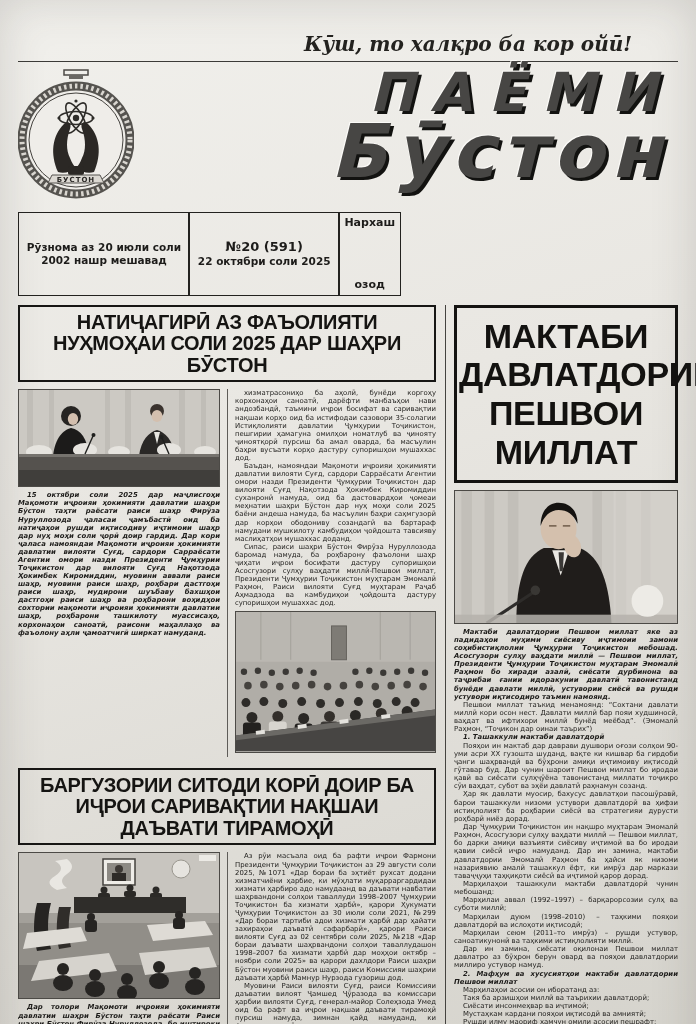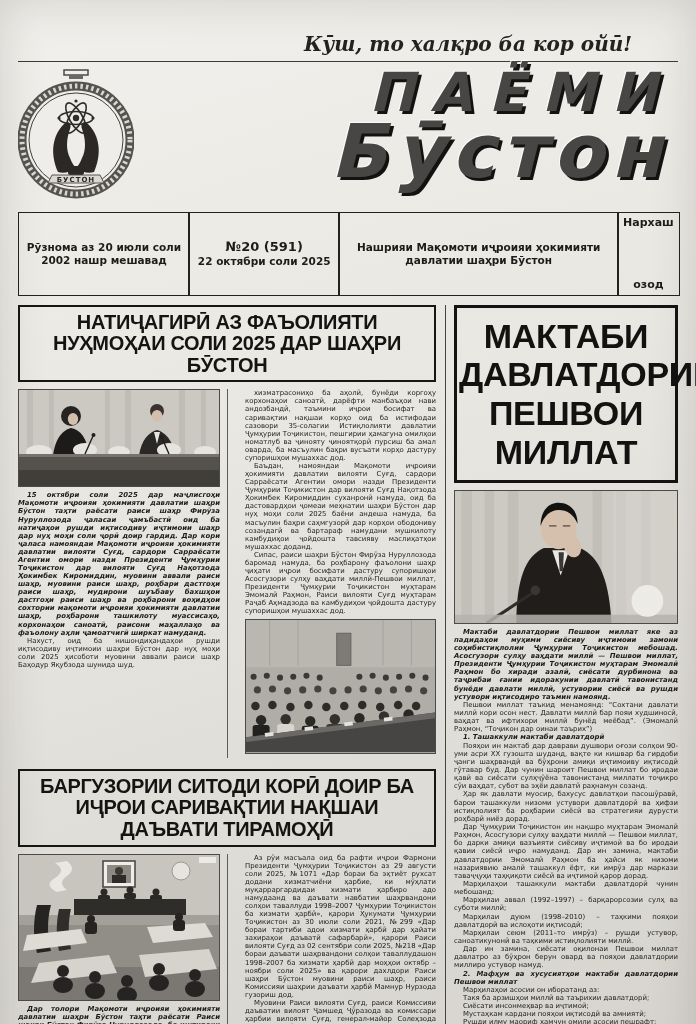--- a/index.html
+++ b/index.html
@@ -47,21 +47,21 @@
   .content{display:grid;grid-template-columns:1fr 233px;column-gap:9px;margin-top:9px;}
   article+article{margin-top:11px;}
   .headline-box{
     border:2px solid #171614;padding:5px 7px 4px;margin:0 0 7px;
     text-align:center;font-weight:bold;font-size:20px;line-height:1.08;
     font-family:"Liberation Sans",sans-serif;letter-spacing:-.3px;color:#151412;
   }
   .two-col{display:grid;grid-template-columns:1fr 1fr;}
   .col{font-size:6.9px;line-height:1.17;}
   .col-a{padding-right:7px;}
-  .col-b{border-left:1px solid #5e5c58;padding-left:17px;}
+  .col-b{border-left:1px solid #5e5c58;padding-left:7px;}
   p{margin:0;text-align:justify;text-indent:9px;}
   .lead{font-style:italic;font-weight:bold;}
   figure.photo{margin:0 0 4px;border:1px solid #4c4a46;background:#cfccc6;padding:0;}
   figure.photo svg{display:block;width:100%;height:auto;}
   
   .right-col{border-left:1.6px solid #44433f;padding-left:8px;}
   .big-headline{
     border:3px solid #141311;margin:0 0 7px;padding:9px 2px 8px;
     text-align:center;font-weight:bold;font-size:34px;line-height:1.14;
     font-family:"Liberation Sans",sans-serif;white-space:pre-line;color:#131210;
@@ -108,21 +108,20 @@
       <div class="t2">Бӯстон</div>
     </div>
   </header>
 
   <div class="info-bar">
     <div class="info-cell ic-founded">Рӯзнома аз 20 июли соли 2002 нашр мешавад</div>
     <div class="info-cell ic-issue">
       <span class="num">№20 (591)</span>
       <span>22 октябри соли 2025</span>
     </div>
-    <div class="info-cell ic-publisher">Нашрияи Мақомоти иҷроияи ҳокимияти давлатии шаҳри Бӯстон</div>
     <div class="info-cell ic-price">
       <span>Нархаш</span>
       <span>озод</span>
     </div>
   </div>
 
   <main class="content">
 
     <section class="left-col">
 
@@ -158,21 +157,20 @@
                 <rect y="64" width="200" height="32" fill="#55524e"></rect>
                 <rect y="64" width="200" height="3" fill="#76736e"></rect>
                 <rect y="80" width="200" height="16" fill="#403e3b"></rect>
                 <path d="M66,64 L74,46" stroke="#1f1f1e" stroke-width="1.4"></path>
                   <circle cx="74.5" cy="45" r="2" fill="#1f1f1e"></circle>
                 <path d="M150,64 L143,48" stroke="#1f1f1e" stroke-width="1.4"></path>
                   <circle cx="142.5" cy="47" r="2" fill="#1f1f1e"></circle>
               </svg>
             </figure>
             <p class="lead">15 октябри соли 2025 дар маҷлисгоҳи Мақомоти иҷроияи ҳокимияти давлатии шаҳри Бӯстон таҳти раёсати раиси шаҳр Фирӯза Нуруллозода ҷаласаи ҷамъбастӣ оид ба натиҷаҳои рушди иқтисодиву иҷтимоии шаҳр дар нуҳ моҳи соли ҷорӣ доир гардид. Дар кори ҷаласа намояндаи Мақомоти иҷроияи ҳокимияти давлатии вилояти Суғд, сардори Сарраёсати Агентии омори назди Президенти Ҷумҳурии Тоҷикистон дар вилояти Суғд Нақотзода Ҳокимбек Киромиддин, муовини аввали раиси шаҳр, муовини раиси шаҳр, роҳбари дастгоҳи раиси шаҳр, мудирони шуъбаву бахшҳои дастгоҳи раиси шаҳр ва роҳбарони воҳидҳои сохтории мақомоти иҷроияи ҳокимияти давлатии шаҳр, роҳбарони ташкилоту муассисаҳо, корхонаҳои саноатӣ, раисони маҳаллаҳо ва фаъолону аҳли ҷамоатчигӣ ширкат намуданд.</p>
-            <p>Нахуст, оид ба нишондиҳандаҳои рушди иқтисодиву иҷтимоии шаҳри Бӯстон дар нуҳ моҳи соли 2025 ҳисоботи муовини аввали раиси шаҳр Баҳодур Яқубзода шунида шуд.</p>
           </div>
           <div class="col col-b">
             <p>хизматрасониҳо ба аҳолӣ, бунёди коргоҳу корхонаҳои саноатӣ, дарёфти манбаъҳои нави андозбандӣ, таъмини иҷрои босифат ва саривақтии нақшаи корҳо оид ба истифодаи сазовори 35-солагии Истиқлолияти давлатии Ҷумҳурии Тоҷикистон, пешгирии ҳамагуна омилҳои номатлуб ва ҷинояту ҷиноятқорӣ пурсиш ба амал оварда, ба масъулин баҳри вусъати корҳо дастуру супоришҳои мушаххас дод.</p>
             <p>Баъдан, намояндаи Мақомоти иҷроияи ҳокимияти давлатии вилояти Суғд, сардори Сарраёсати Агентии омори назди Президенти Ҷумҳурии Тоҷикистон дар вилояти Суғд Нақотзода Ҳокимбек Киромиддин суханронӣ намуда, оид ба дастовардҳои ҷомеаи меҳнатии шаҳри Бӯстон дар нуҳ моҳи соли 2025 баёни андеша намуда, ба масъулин баҳри саҳмгузорӣ дар корҳои ободониву созандагӣ ва бартараф намудани мушкилоту камбудиҳои ҷойдошта тавсияву маслиҳатҳои мушаххас доданд.</p>
             <p>Сипас, раиси шаҳри Бӯстон Фирӯза Нуруллозода баромад намуда, ба роҳбарону фаъолони шаҳр ҷиҳати иҷрои босифати дастуру супоришҳои Асосгузори сулҳу ваҳдати миллӣ-Пешвои миллат, Президенти Ҷумҳурии Тоҷикистон муҳтарам Эмомалӣ Раҳмон, Раиси вилояти Суғд муҳтарам Раҷаб Аҳмадзода ва камбудиҳои ҷойдошта дастуру супоришҳои мушаххас дод.</p>
             <figure class="photo" style="margin-top:4px">
               <svg viewBox="0 0 200 140" preserveAspectRatio="none">
                 <rect width="200" height="140" fill="#b0ada7"></rect>
                 <rect width="200" height="50" fill="#bab7b1"></rect>
                 <g stroke="#a3a09a" stroke-width="1">

